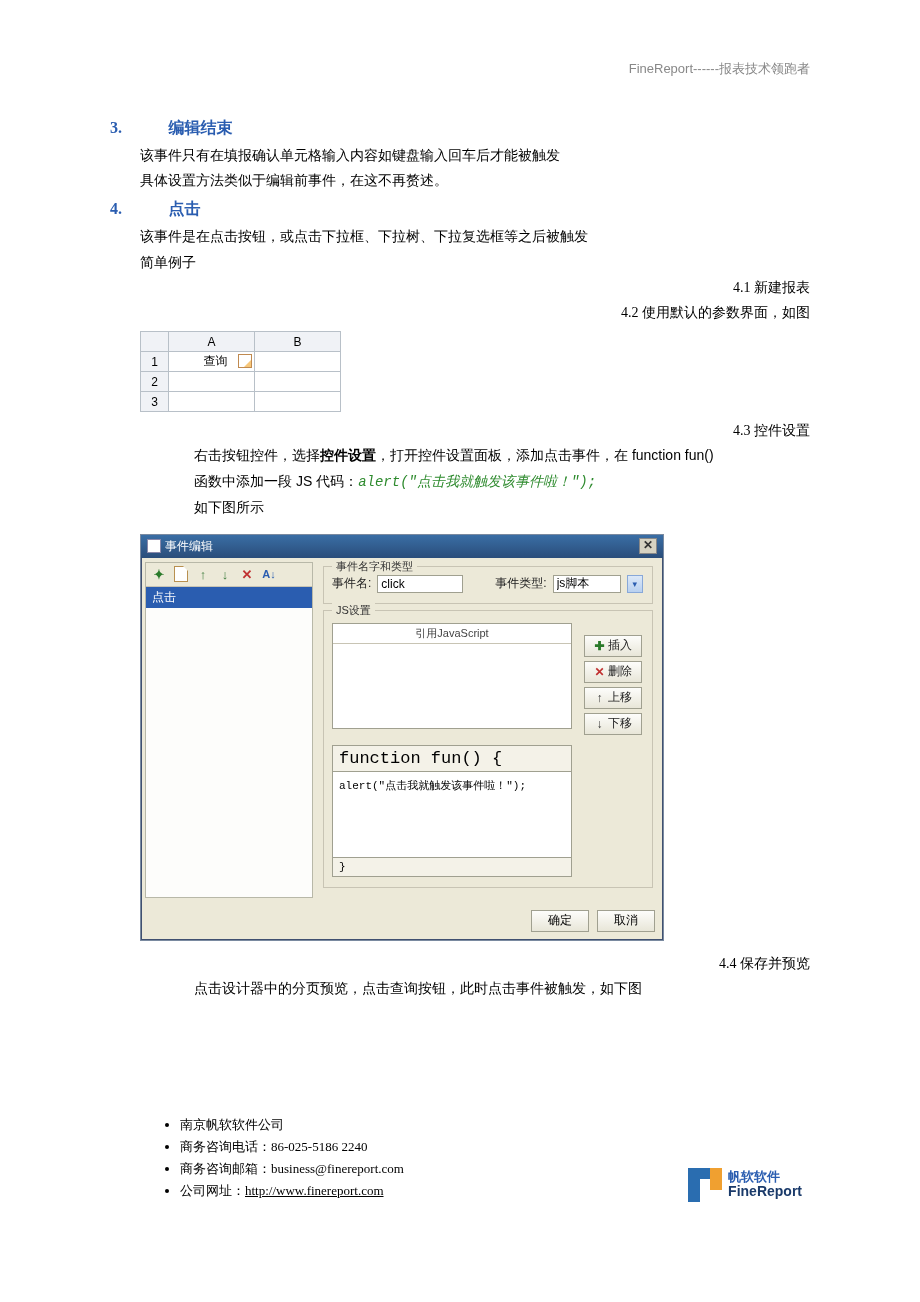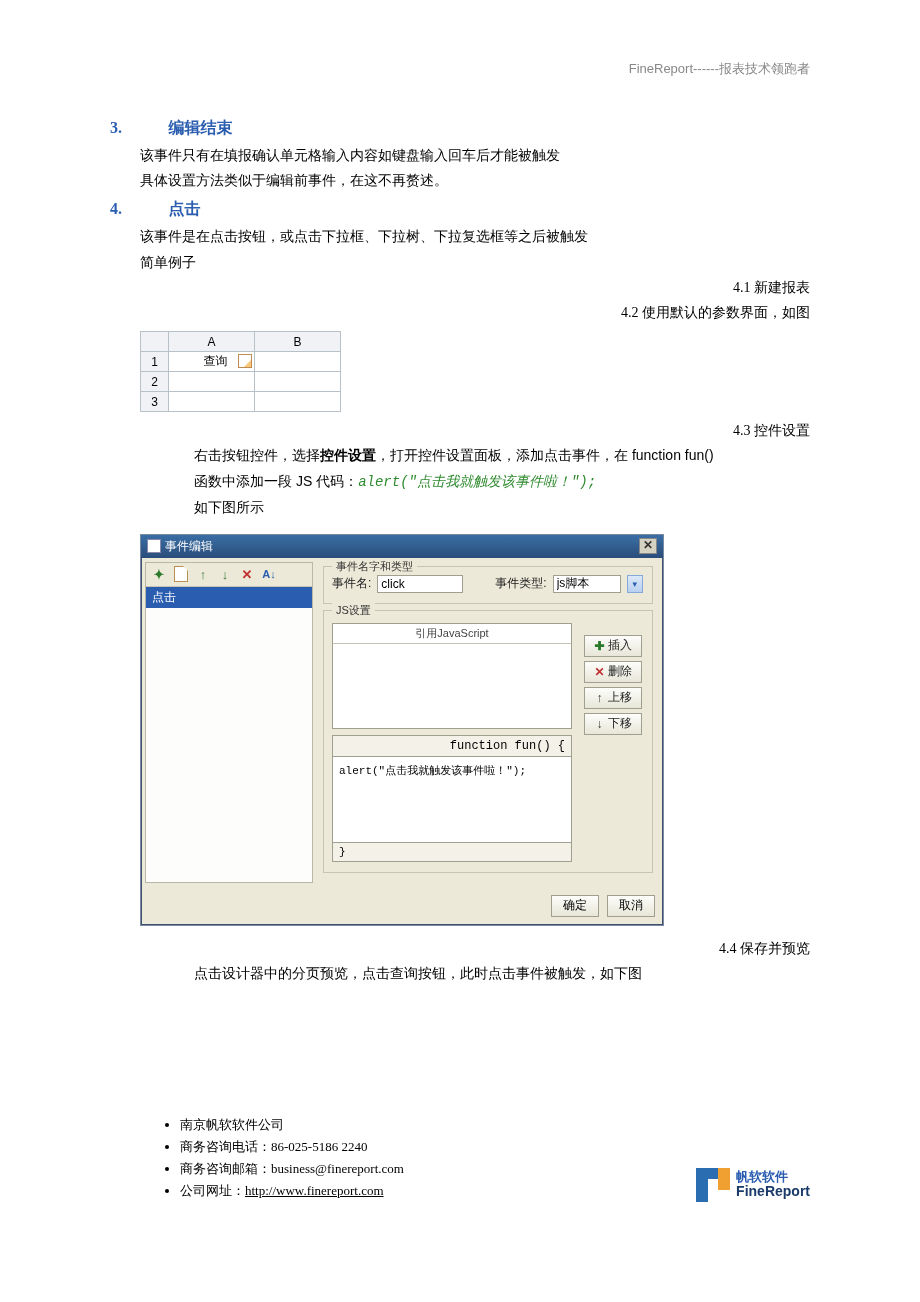--- a/index.html
+++ b/index.html
@@ -133,43 +133,43 @@
     .small-btn {
       width: 58px; height: 22px; border: 1px solid #a0a090; background: linear-gradient(#fdfdfb,#e8e6d8);
       font-size: 12px; display: flex; align-items: center; justify-content: center; gap: 3px; color: #222;
     }
     .ic { width: 11px; height: 11px; display: inline-flex; align-items: center; justify-content: center; font-size: 12px; line-height: 1; }
     .ic-plus { color: #2a7a2a; font-weight: bold; }
     .ic-x { color: #c03030; font-weight: bold; }
     .ic-up { color: #333; }
     .ic-down { color: #333; }
     .func-bar {
-      margin-top: 6px; border: 1px solid #a0a090; background: #f4f2e8; font-size: 12px; padding: 3px 6px; font-family: "Courier New", monospace; text-align: right;
+      margin-top: 16px; border: 1px solid #a0a090; background: #f4f2e8; font-size: 17px; padding: 3px 6px; font-family: "Courier New", monospace;
     }
     .code-box {
       border: 1px solid #a0a090; border-top: none; background: #fff; height: 86px;
       font-family: "Courier New", SimSun, monospace; font-size: 11px; padding: 6px; color: #000;
       overflow: hidden;
     }
     .code-kw { font-weight: normal; }
     .close-bar {
       border: 1px solid #a0a090; border-top: none; background: #f4f2e8; font-size: 11px; padding: 3px 6px; font-family: "Courier New", monospace;
     }
     .dlg-footer {
       padding: 8px; text-align: right; display: flex; justify-content: flex-end; gap: 8px;
     }
     .dlg-btn {
-      width: 48px; height: 22px; border: 1px solid #a0a090; background: linear-gradient(#fdfdfb,#e8e6d8);
+      width: 58px; height: 22px; border: 1px solid #a0a090; background: linear-gradient(#fdfdfb,#e8e6d8);
       font-size: 12px; display: flex; align-items: center; justify-content: center;
     }
 
     
     .footer {
       position: absolute;
-      bottom: 100px; left: 110px; right: 110px;
+      bottom: 100px; left: 110px; right: 118px;
       display: flex; justify-content: space-between; align-items: flex-end;
     }
     .footer ul { list-style: disc; margin-left: 70px; font-size: 13px; line-height: 1.7; font-family: SimSun, serif; }
     .footer a { color: #000; text-decoration: underline; }
     .logo {
       display: flex; align-items: center; gap: 6px;
       font-family: Arial, sans-serif; font-weight: bold; color: #1a3a6a;
     }
     .logo-mark { width: 34px; height: 34px; position: relative; }
     .logo-mark .bar1 { position: absolute; left: 0; top: 0; width: 12px; height: 34px; background: #2a6db0; }

